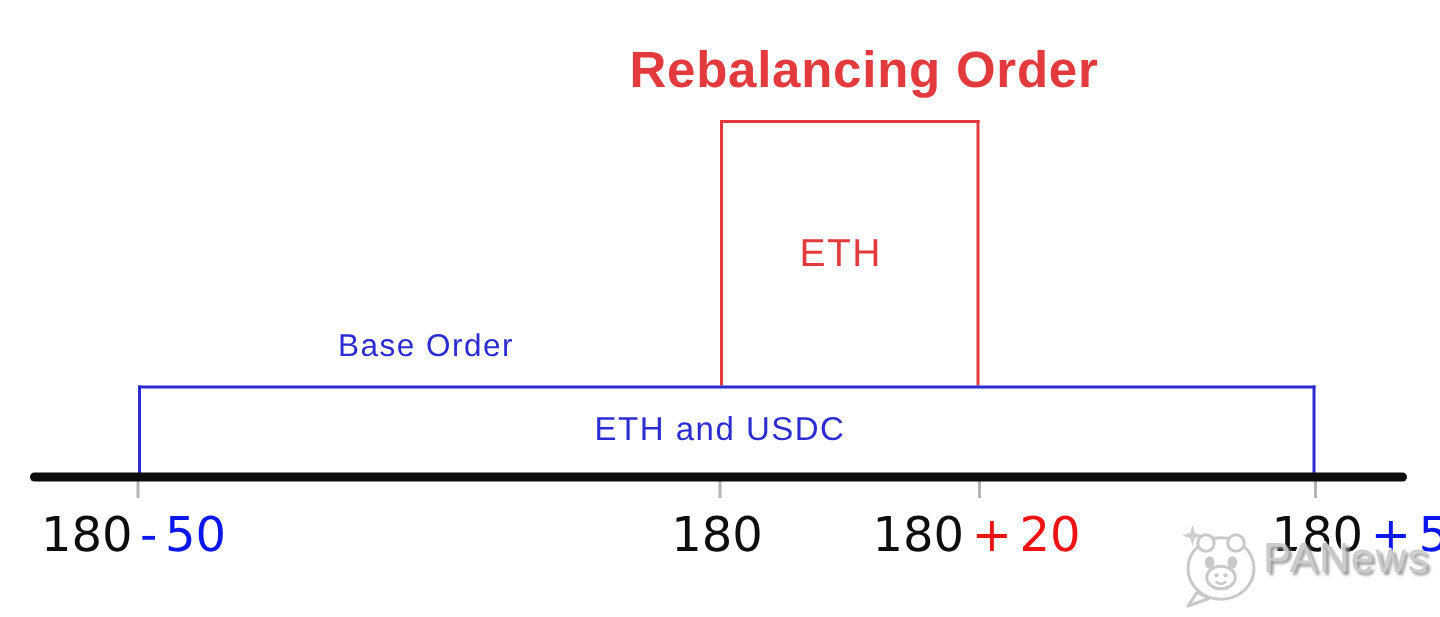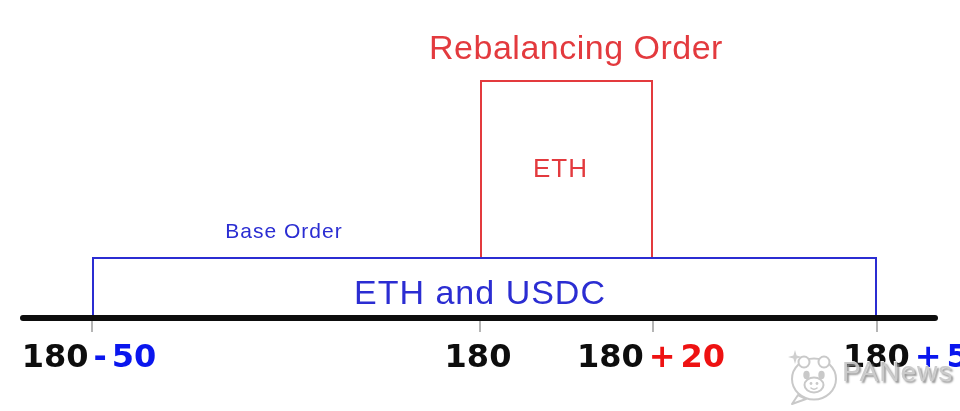--- a/index.html
+++ b/index.html
@@ -15,51 +15,51 @@
   .stage{
     position:relative;width:960px;height:411px;background:#ffffff;
     font-family:"Liberation Sans", sans-serif;overflow:hidden;
   }
   .abs{position:absolute;}
   .center-x{transform:translateX(-50%);}
   .nowrap{white-space:nowrap;}
 
   .rebalancing-title{
     left:576px;top:30px;font-size:34px;line-height:1;color:var(--red);
-    font-weight:400;letter-spacing:0.5px;
+    font-weight:700;letter-spacing:0.5px;
   }
   .base-title{
     left:284px;top:220px;font-size:21px;line-height:1;color:var(--blue);
     font-weight:500;letter-spacing:1px;
   }
   .rebalancing-box{
     left:480px;top:80px;width:173px;height:177px;box-sizing:border-box;
     border:2px solid var(--red);border-bottom:none;background:transparent;
   }
   .eth-label{
     left:0;right:12px;top:73px;text-align:center;color:var(--red);
     font-size:26px;line-height:1;letter-spacing:1px;
   }
   .base-box{
     left:92px;top:257px;width:785px;height:61px;box-sizing:border-box;
     border:2px solid var(--blue);border-bottom:none;background:transparent;
   }
   .eth-usdc-label{
-    left:480px;top:275px;font-size:34px;line-height:1;color:var(--blue);
+    left:480px;top:275px;font-size:22px;line-height:1;color:var(--blue);
     letter-spacing:1px;
   }
   .axis-line{
     left:20px;top:315px;width:918px;height:6px;background:var(--ink);
     border-radius:3px;z-index:2;
   }
   .tick{
     top:320px;width:2px;height:12px;background:var(--tick_gray);z-index:1;
   }
   .price-label{
-    top:339px;font-family:"DejaVu Sans", sans-serif;font-weight:bold;
+    top:339px;font-family:"DejaVu Sans", sans-serif;font-weight:normal;
     font-size:32px;line-height:1.1;color:var(--ink);z-index:3;
   }
   .price-label .op{margin:0 5px;}
   .price-label .op:empty{display:none;margin:0;}
   .price-label .delta:empty{display:none;}
   .c-blue{color:var(--number_blue);}
   .c-red{color:var(--number_red);margin-top:48px;}
 
   .watermark{left:784px;top:344px;width:165px;height:62px;z-index:4;}
   .wm-logo{position:absolute;left:0;top:2px;z-index:4;}

